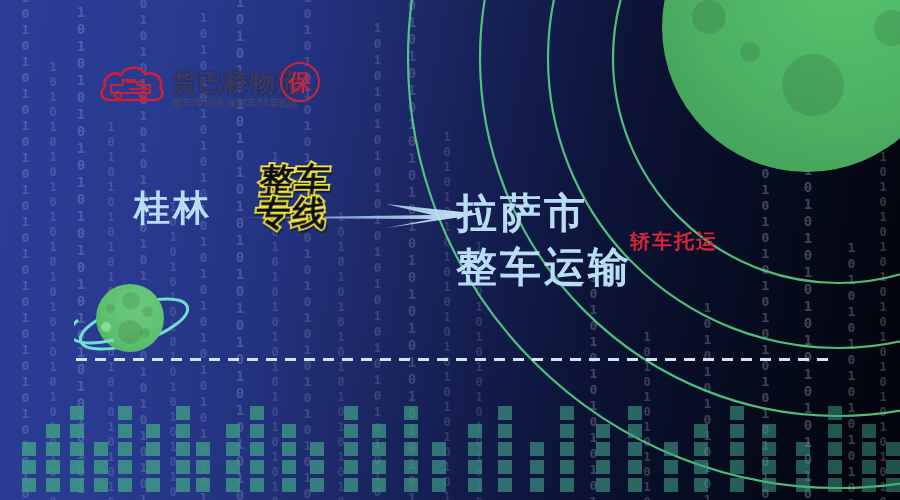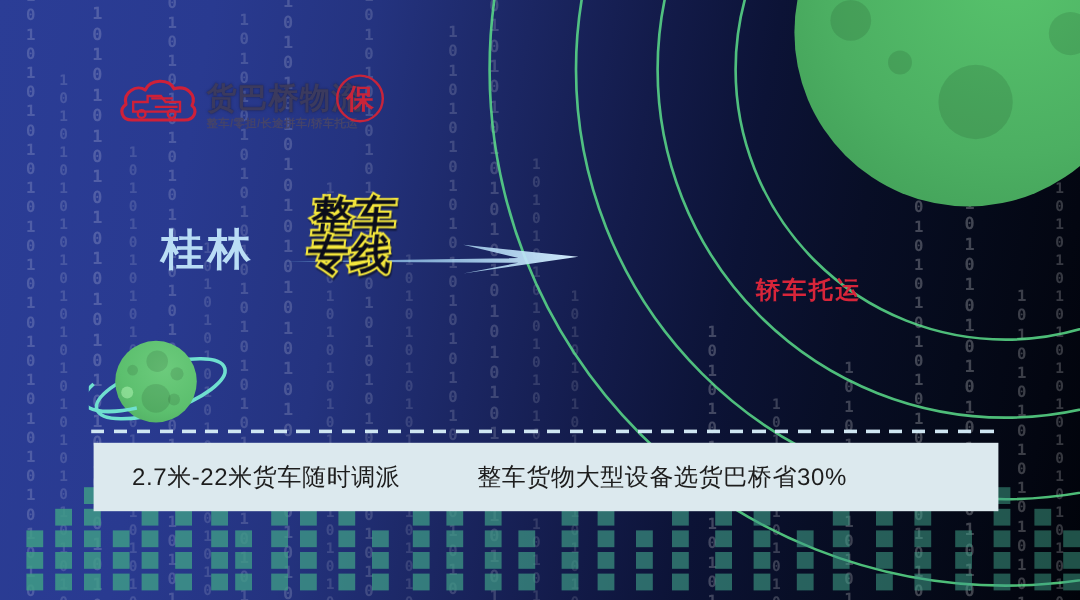--- a/index.html
+++ b/index.html
@@ -305,23 +305,23 @@
       </linearGradient>
     </defs>
     <path d="M0,20 L196,17 L150,6 L246,16 L150,30 L196,21 Z" fill="url(#arrowGrad)"></path>
   </svg>
 
   <div id="route-badge">
     <span>整车</span>
     <span>专线</span>
   </div>
 
+  <div id="dest">
+    <span>拉萨市</span>
+    <span>整车运输</span>
+  </div>
 
   <div id="insurance">轿车托运</div>
 
   <div id="dashline"></div>
 
-  <div id="banner">
-    <div class="banner-txt" id="banner-left">2.7米-22米货车随时调派</div>
-    <div class="banner-txt" id="banner-right">整车货物大型设备选货巴桥省30%</div>
-  </div>
 
 </div>
 
 </body></html>

